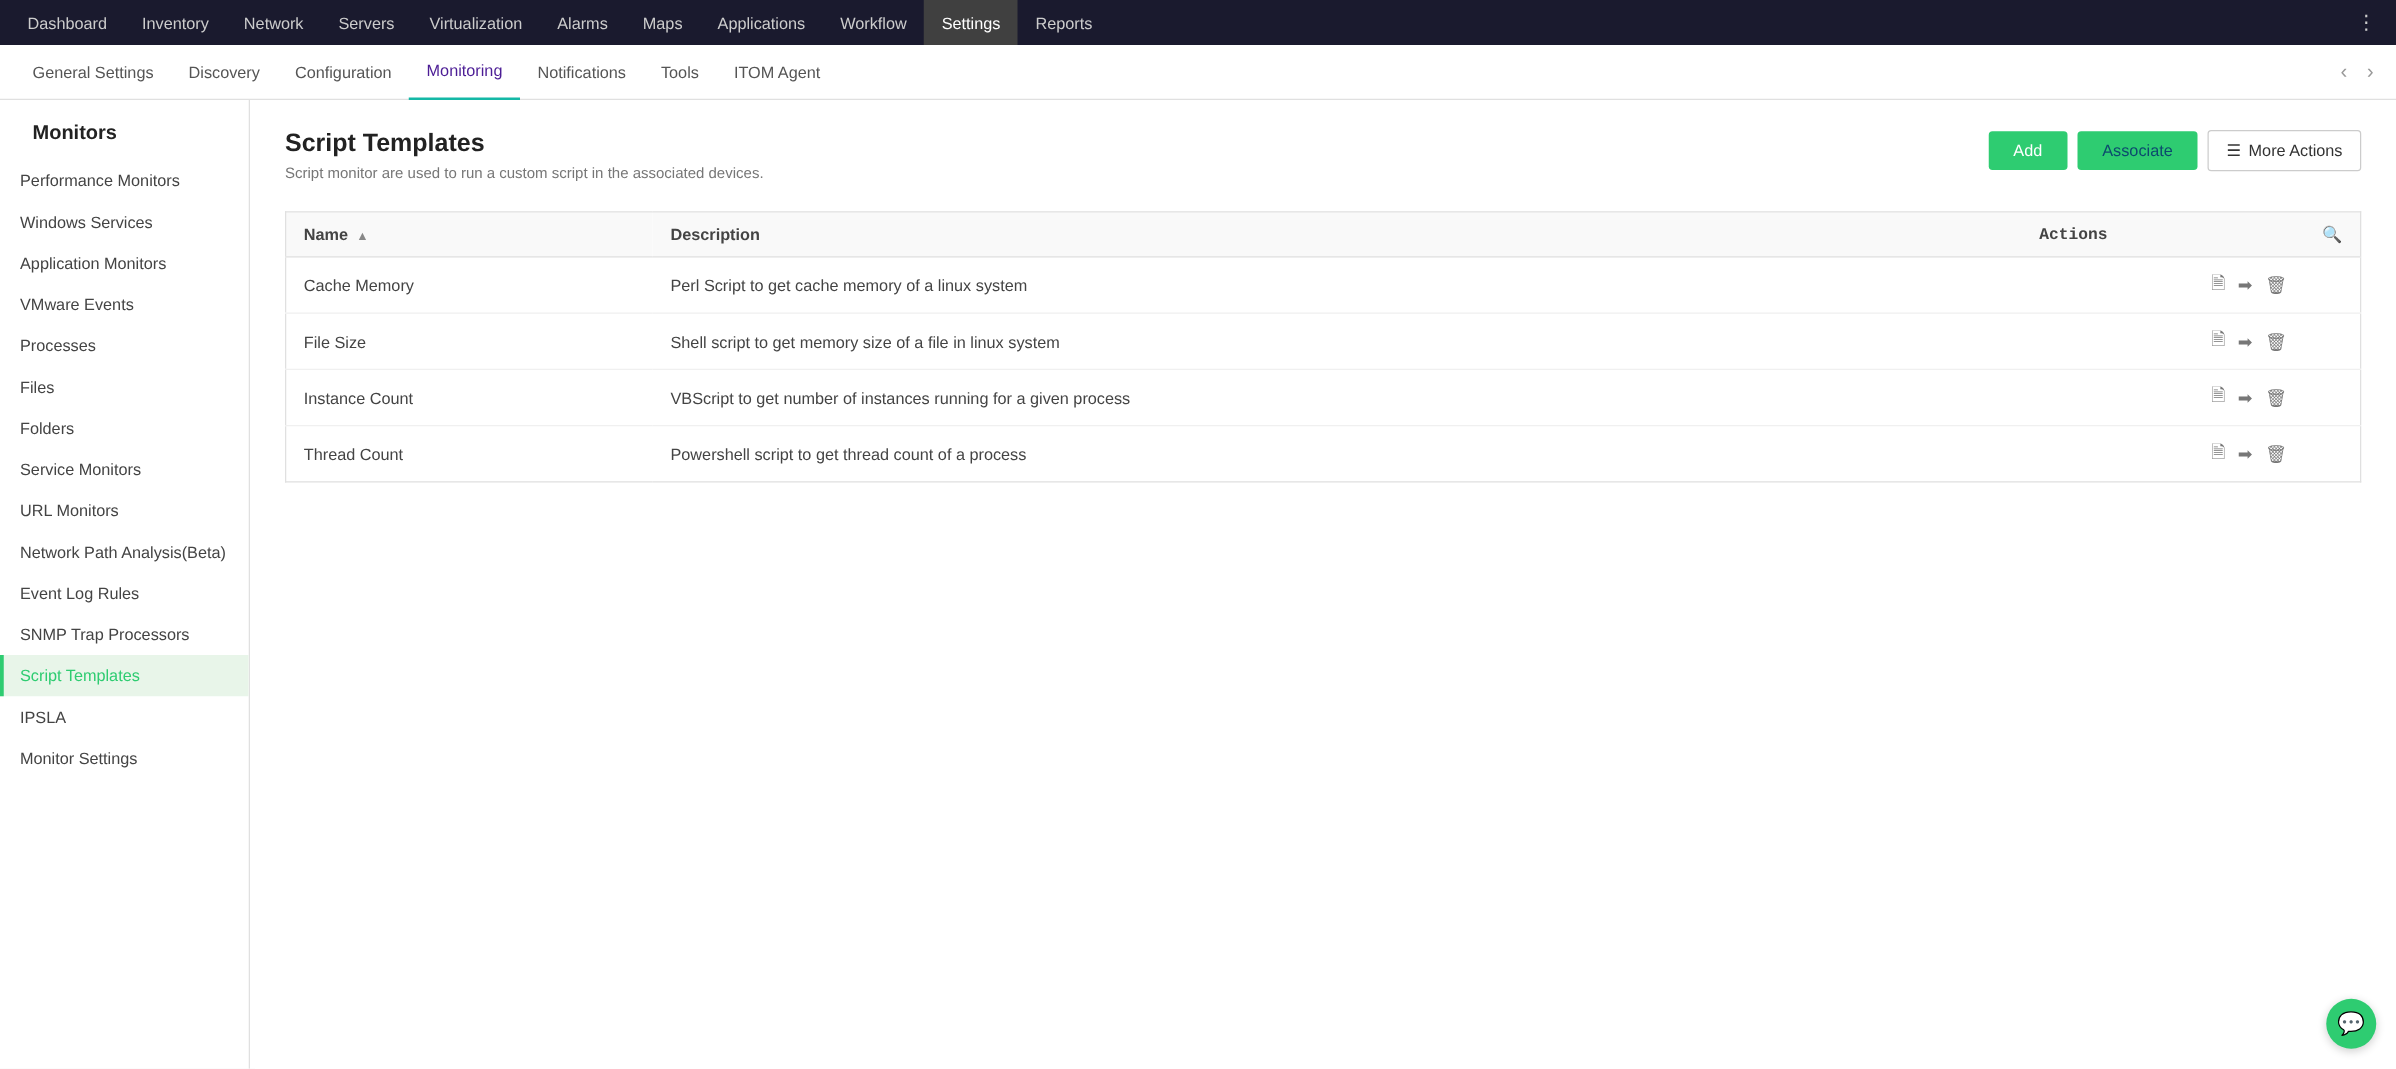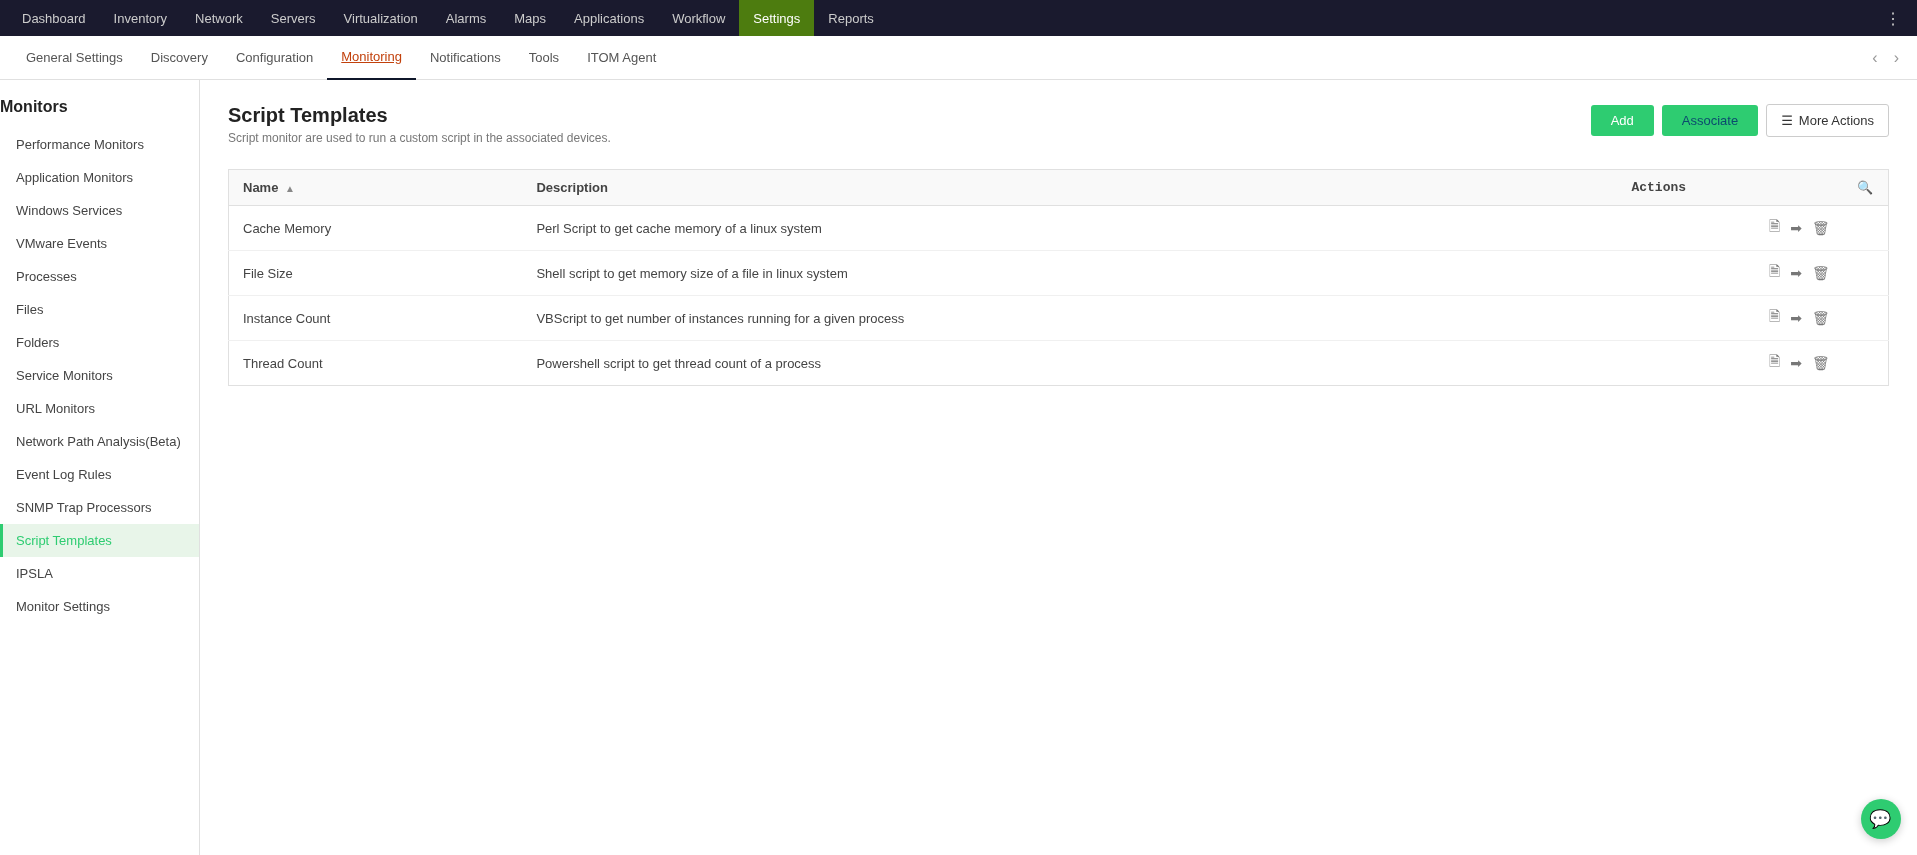--- a/index.html
+++ b/index.html
@@ -17,21 +17,21 @@
       color: #ccc;
       padding: 0 14px;
       height: 36px;
       display: flex;
       align-items: center;
       cursor: pointer;
       font-size: 13px;
       white-space: nowrap;
     }
     .top-nav-item.active {
-      background: #4d7c0f;
+      background: #404040;
       color: #fff;
     }
     .top-nav-more {
       margin-left: auto;
       color: #ccc;
       cursor: pointer;
       font-size: 16px;
       padding: 0 8px;
     }
 
@@ -49,23 +49,22 @@
       color: #555;
       padding: 0 14px;
       height: 44px;
       display: flex;
       align-items: center;
       cursor: pointer;
       font-size: 13px;
       white-space: nowrap;
     }
     .sub-nav-item.active {
-      color: #c2410c;
-      border-bottom: 2px solid #0f172a;
-      text-decoration: underline;
+      color: #4c1d95;
+      border-bottom: 2px solid #14b8a6;
     }
     .sub-nav-arrows {
       margin-left: auto;
       display: flex;
       gap: 4px;
     }
     .sub-nav-arrow {
       color: #999;
       cursor: pointer;
       font-size: 16px;
@@ -82,21 +81,21 @@
     .sidebar {
       width: 200px;
       background: #fff;
       border-right: 1px solid #e0e0e0;
       overflow-y: auto;
       flex-shrink: 0;
     }
     .sidebar-title {
       font-size: 16px;
       font-weight: 600;
-      padding: 18px 0 12px;
+      padding: 18px 26px 12px;
       color: #222;
     }
     .sidebar-item {
       padding: 9px 16px;
       cursor: pointer;
       color: #444;
       font-size: 13px;
     }
     .sidebar-item.active {
       background: #e8f5e9;
@@ -267,22 +266,22 @@
     <span class="sub-nav-arrow">‹</span>
     <span class="sub-nav-arrow">›</span>
   </div>
 </nav>
 
 <div class="layout">
 
   <aside class="sidebar">
     <div class="sidebar-title">Monitors</div>
     <div class="sidebar-item">Performance Monitors</div>
+    <div class="sidebar-item">Windows Services</div>
     <div class="sidebar-item">Application Monitors</div>
-    <div class="sidebar-item">Windows Services</div>
     <div class="sidebar-item">VMware Events</div>
     <div class="sidebar-item">Processes</div>
     <div class="sidebar-item">Files</div>
     <div class="sidebar-item">Folders</div>
     <div class="sidebar-item">Service Monitors</div>
     <div class="sidebar-item">URL Monitors</div>
     <div class="sidebar-item">Network Path Analysis(Beta)</div>
     <div class="sidebar-item">Event Log Rules</div>
     <div class="sidebar-item">SNMP Trap Processors</div>
     <div class="sidebar-item active">Script Templates</div>

